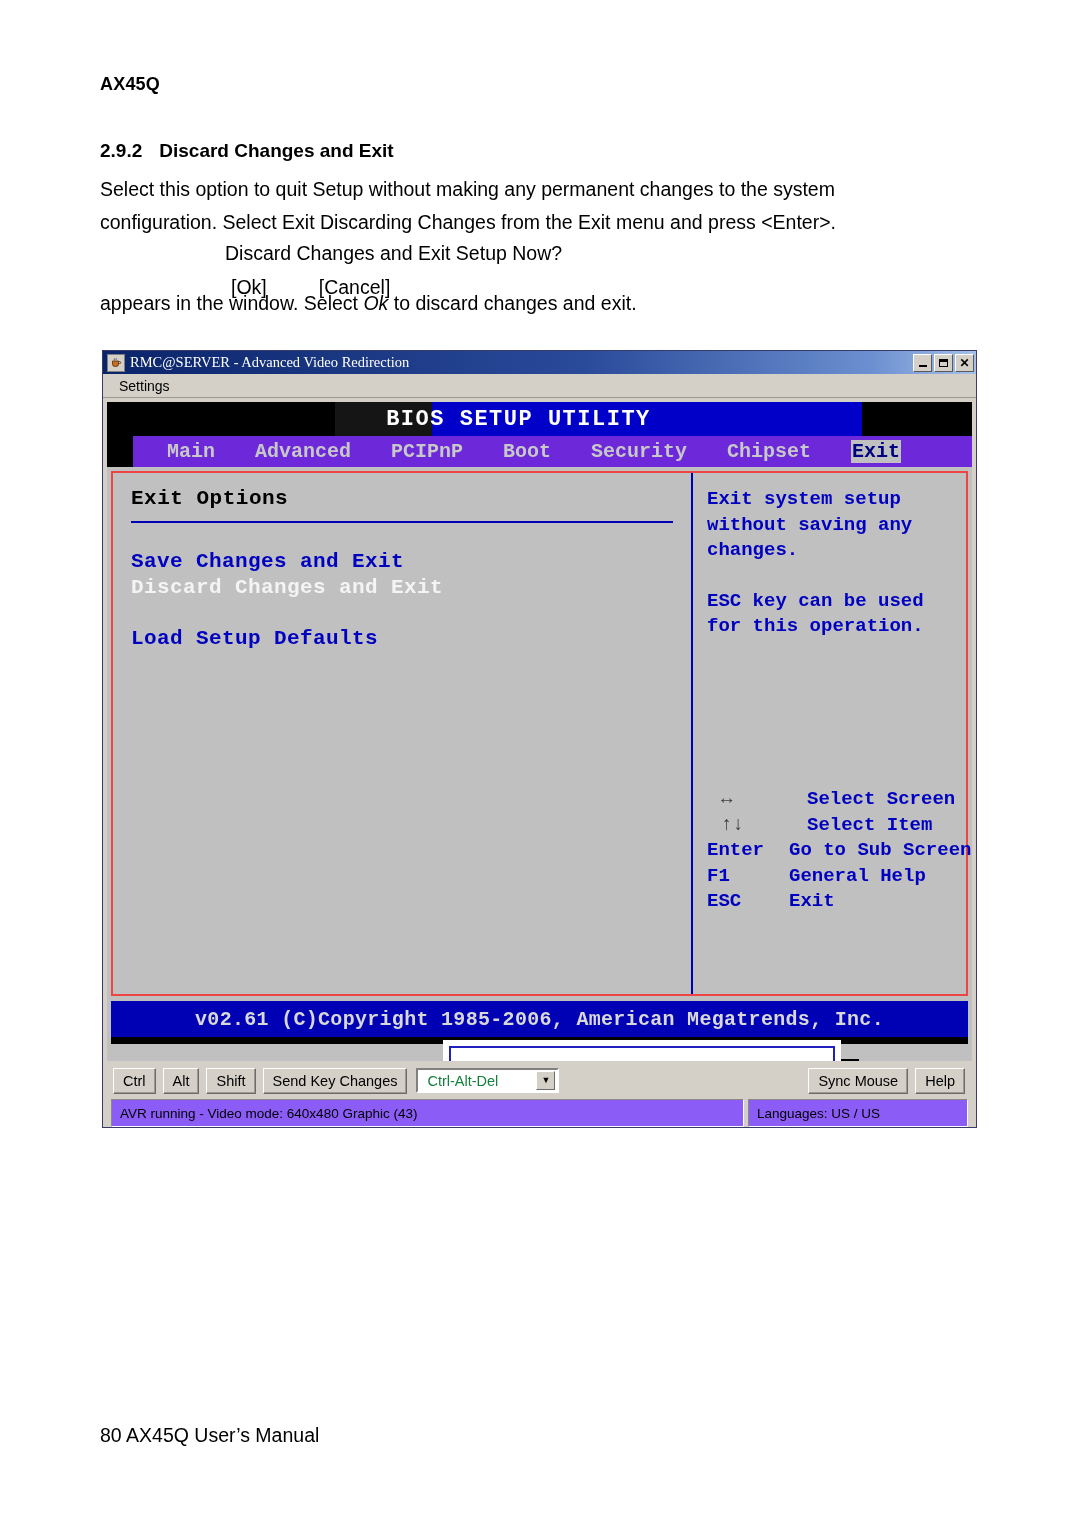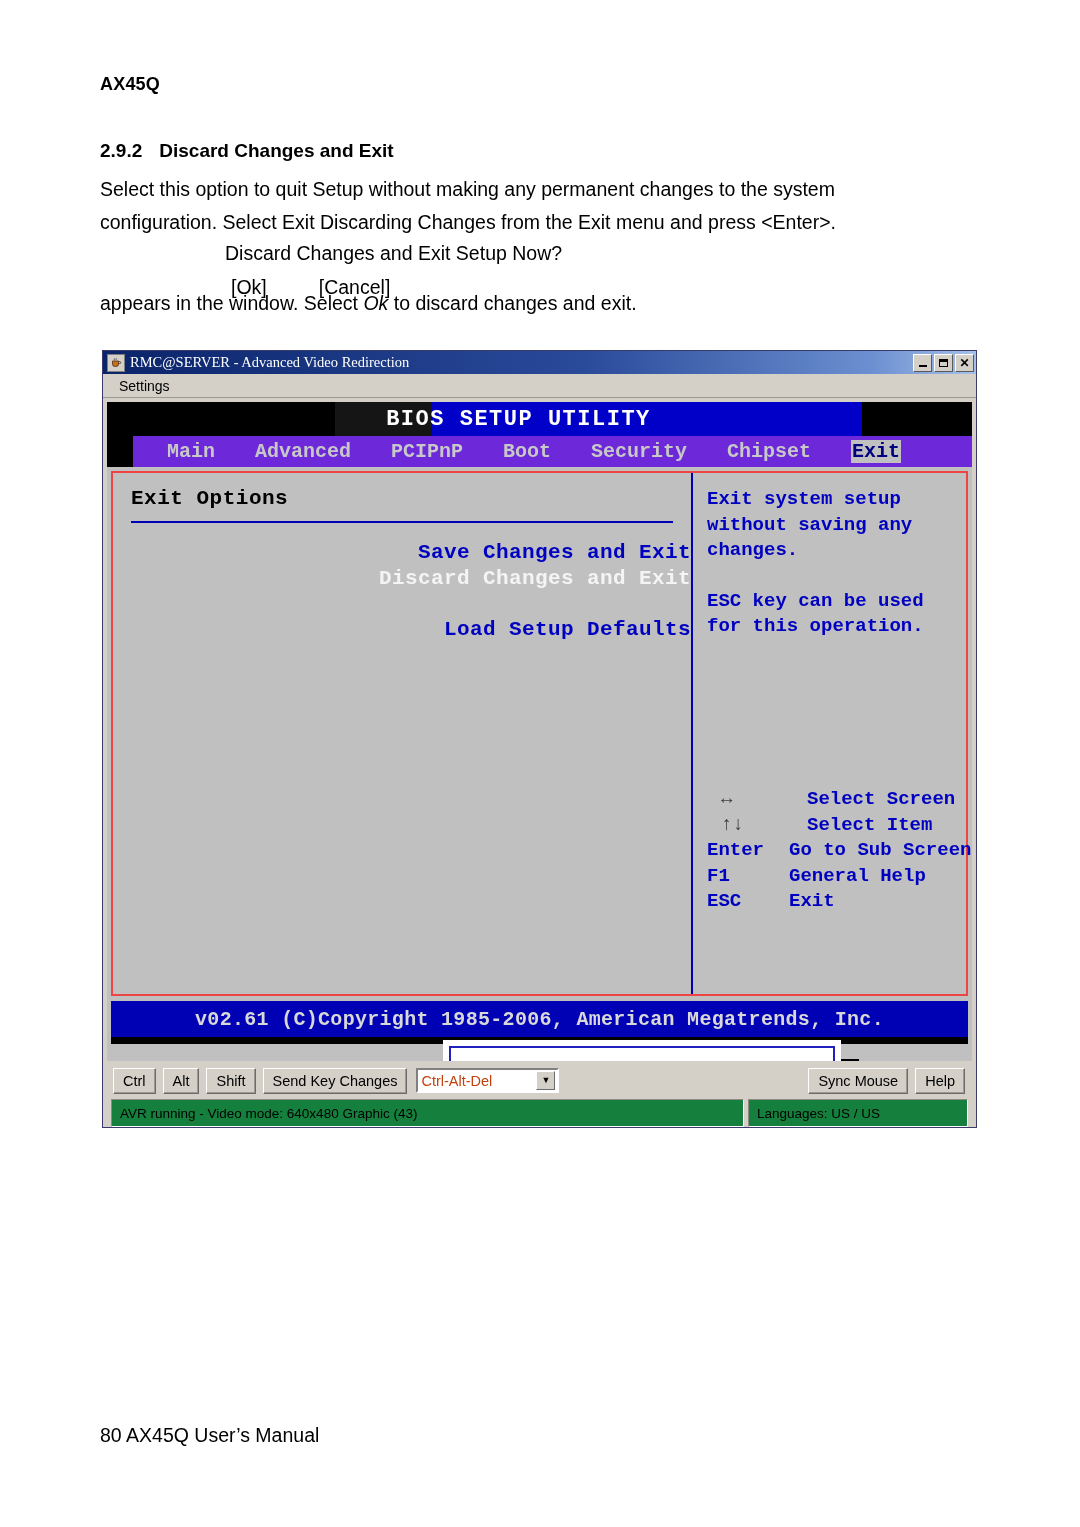--- a/index.html
+++ b/index.html
@@ -207,21 +207,21 @@
     font-size: 21px;
     font-weight: bold;
     color: #000000;
     letter-spacing: 0.5px;
   }
   .panel-rule {
     margin: 11px 18px 0 0;
     height: 2px;
     background: #0000b4;
   }
-  .opt-list { margin-top: 17px; text-align: right; }
+  .opt-list { margin-top: 26px; }
   .opt {
     font-size: 21px;
     font-weight: bold;
     color: #0000c0;
     line-height: 25.5px;
     letter-spacing: 0.4px;
     white-space: nowrap;
   }
   .opt.selected { color: #f4f4f4; }
   .opt.spaced { margin-top: 26px; }
@@ -347,22 +347,22 @@
     border: 2px solid;
     border-color: #808080 #ffffff #ffffff #808080;
     height: 25px;
     width: 143px;
     margin-left: 2px;
     box-sizing: border-box;
   }
   .combo-val {
     flex: 1;
     font-size: 14.5px;
-    padding-left: 3px;
-    color: #c2410c;
+    padding-left: 9px;
+    color: #15803d;
     white-space: nowrap;
   }
   .combo-arrow {
     width: 19px; height: 19px;
     margin-right: 2px;
     background: #d4d0c8;
     border: 1px solid;
     border-color: #ffffff #6b6b6b #6b6b6b #ffffff;
     display: flex; align-items: center; justify-content: center;
     font-size: 9px; line-height: 1;
@@ -376,21 +376,21 @@
     left: 4px;
     top: 748px;
     width: 865px;
     height: 28px;
     display: flex;
     gap: 4px;
     padding: 0 4px;
     box-sizing: border-box;
   }
   .status-cell {
-    background: #15803d;
+    background: #8b5cf6;
     border: 1px solid;
     border-color: #8a8a82 #ffffff #ffffff #8a8a82;
     font-size: 13.5px;
     color: #000;
     display: flex;
     align-items: center;
     padding-left: 8px;
     box-sizing: border-box;
     white-space: nowrap;
   }

